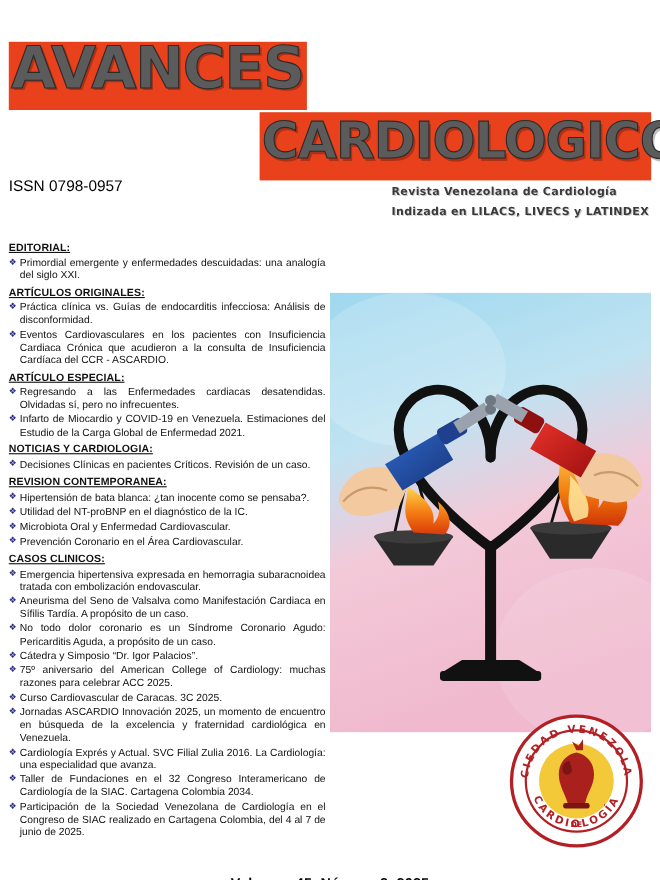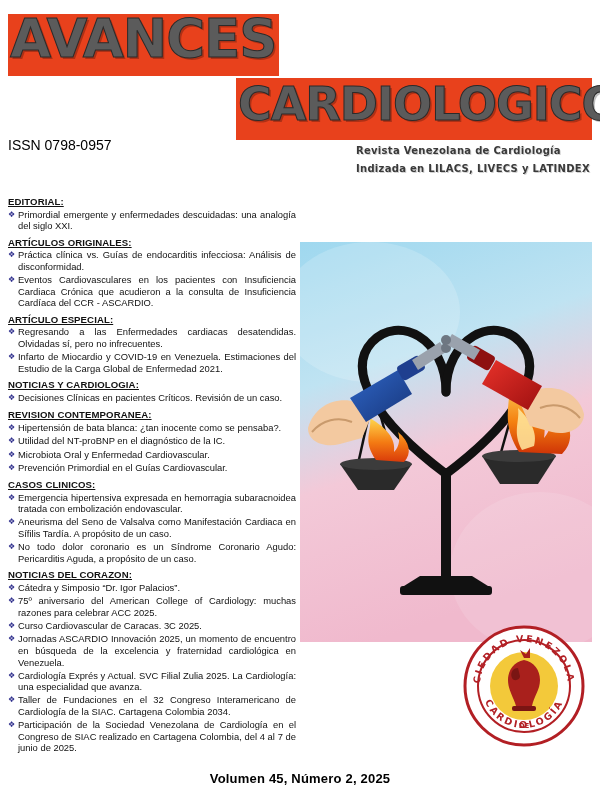--- a/index.html
+++ b/index.html
@@ -20,20 +20,21 @@
     width: 600px;
     height: 800px;
     box-sizing: border-box;
   }
 
   
   .masthead {
     position: relative;
     height: 182px;
     width: 600px;
+    margin-top: 24px;
   }
   .red-bar-1 {
     position: absolute;
     left: 8px;
     top: 14px;
     width: 271px;
     height: 62px;
     background: #e8411c;
   }
   .red-bar-2 {
@@ -230,55 +231,54 @@
         <div class="entry">
           <span class="bullet">❖</span>
           <span class="entry-text">Utilidad del NT-proBNP en el diagnóstico de la IC.</span>
         </div>
         <div class="entry">
           <span class="bullet">❖</span>
           <span class="entry-text">Microbiota Oral y Enfermedad Cardiovascular.</span>
         </div>
         <div class="entry">
           <span class="bullet">❖</span>
-          <span class="entry-text">Prevención Primordial en el Guías Cardiovascular.</span>
+          <span class="entry-text">Prevención Coronario en el Área Cardiovascular.</span>
         </div>
         <div class="sec-head">CASOS CLINICOS:</div>
         <div class="entry">
           <span class="bullet">❖</span>
           <span class="entry-text">Emergencia hipertensiva expresada en hemorragia subaracnoidea tratada con embolización endovascular.</span>
         </div>
         <div class="entry">
           <span class="bullet">❖</span>
           <span class="entry-text">Aneurisma del Seno de Valsalva como Manifestación Cardiaca en Sífilis Tardía. A propósito de un caso.</span>
         </div>
         <div class="entry">
           <span class="bullet">❖</span>
           <span class="entry-text">No todo dolor coronario es un Síndrome Coronario Agudo: Pericarditis Aguda, a propósito de un caso.</span>
         </div>
-        <div class="sec-head">NOTICIAS DEL CORAZON:</div>
         <div class="entry">
           <span class="bullet">❖</span>
           <span class="entry-text">Cátedra y Simposio “Dr. Igor Palacios”.</span>
         </div>
         <div class="entry">
           <span class="bullet">❖</span>
           <span class="entry-text">75º aniversario del American College of Cardiology: muchas razones para celebrar ACC 2025.</span>
         </div>
         <div class="entry">
           <span class="bullet">❖</span>
           <span class="entry-text">Curso Cardiovascular de Caracas. 3C 2025.</span>
         </div>
         <div class="entry">
           <span class="bullet">❖</span>
           <span class="entry-text">Jornadas ASCARDIO Innovación 2025, un momento de encuentro en búsqueda de la excelencia y fraternidad cardiológica en Venezuela.</span>
         </div>
         <div class="entry">
           <span class="bullet">❖</span>
-          <span class="entry-text">Cardiología Exprés y Actual. SVC Filial Zulia 2025.  La Cardiología: una especialidad que avanza.</span>
+          <span class="entry-text">Cardiología Exprés y Actual. SVC Filial Zulia 2016.  La Cardiología: una especialidad que avanza.</span>
         </div>
         <div class="entry">
           <span class="bullet">❖</span>
           <span class="entry-text">Taller de Fundaciones en el 32 Congreso Interamericano de Cardiología de la SIAC. Cartagena Colombia 2034.</span>
         </div>
         <div class="entry">
           <span class="bullet">❖</span>
           <span class="entry-text">Participación de la Sociedad Venezolana de Cardiología en el Congreso de SIAC realizado en Cartagena Colombia, del 4 al 7 de junio de 2025.</span>
         </div>
       </div>

